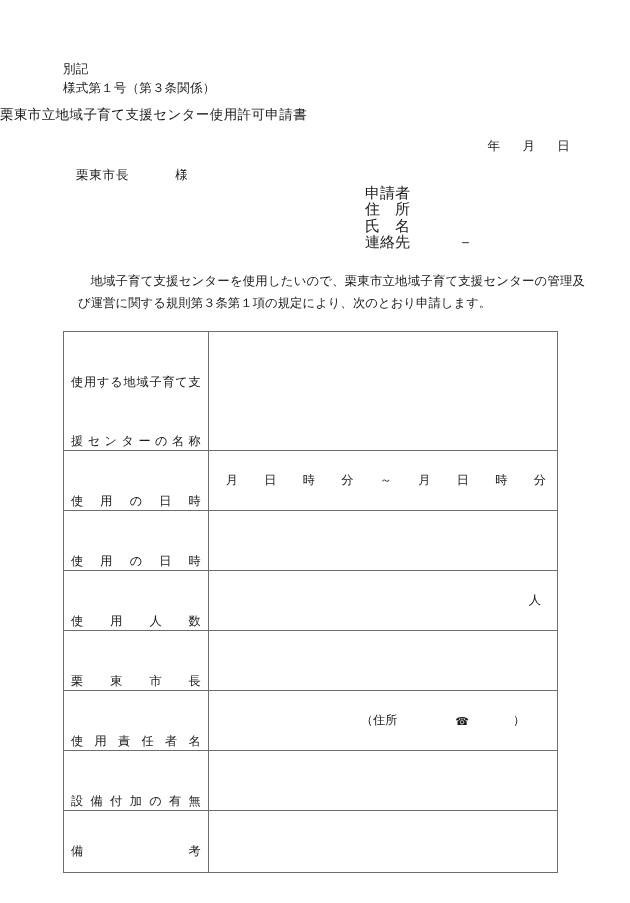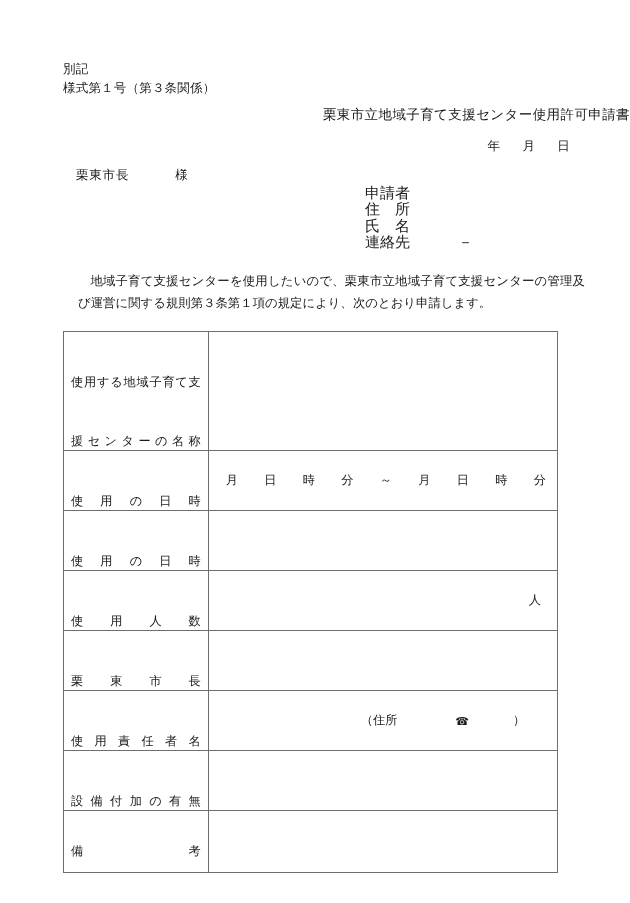--- a/index.html
+++ b/index.html
@@ -42,21 +42,21 @@
     line-height: 19px;
     letter-spacing: 0.2px;
     white-space: nowrap;
   }
 
   .doc-title {
     position: absolute;
     left: 0;
     right: 0;
     top: 106px;
-    text-align: right;
+    text-align: left;
     font-size: 13.5px;
     letter-spacing: 0.4px;
     white-space: nowrap;
   }
 
   .date-line {
     position: absolute;
     left: 0;
     top: 138px;
     width: 570px;

